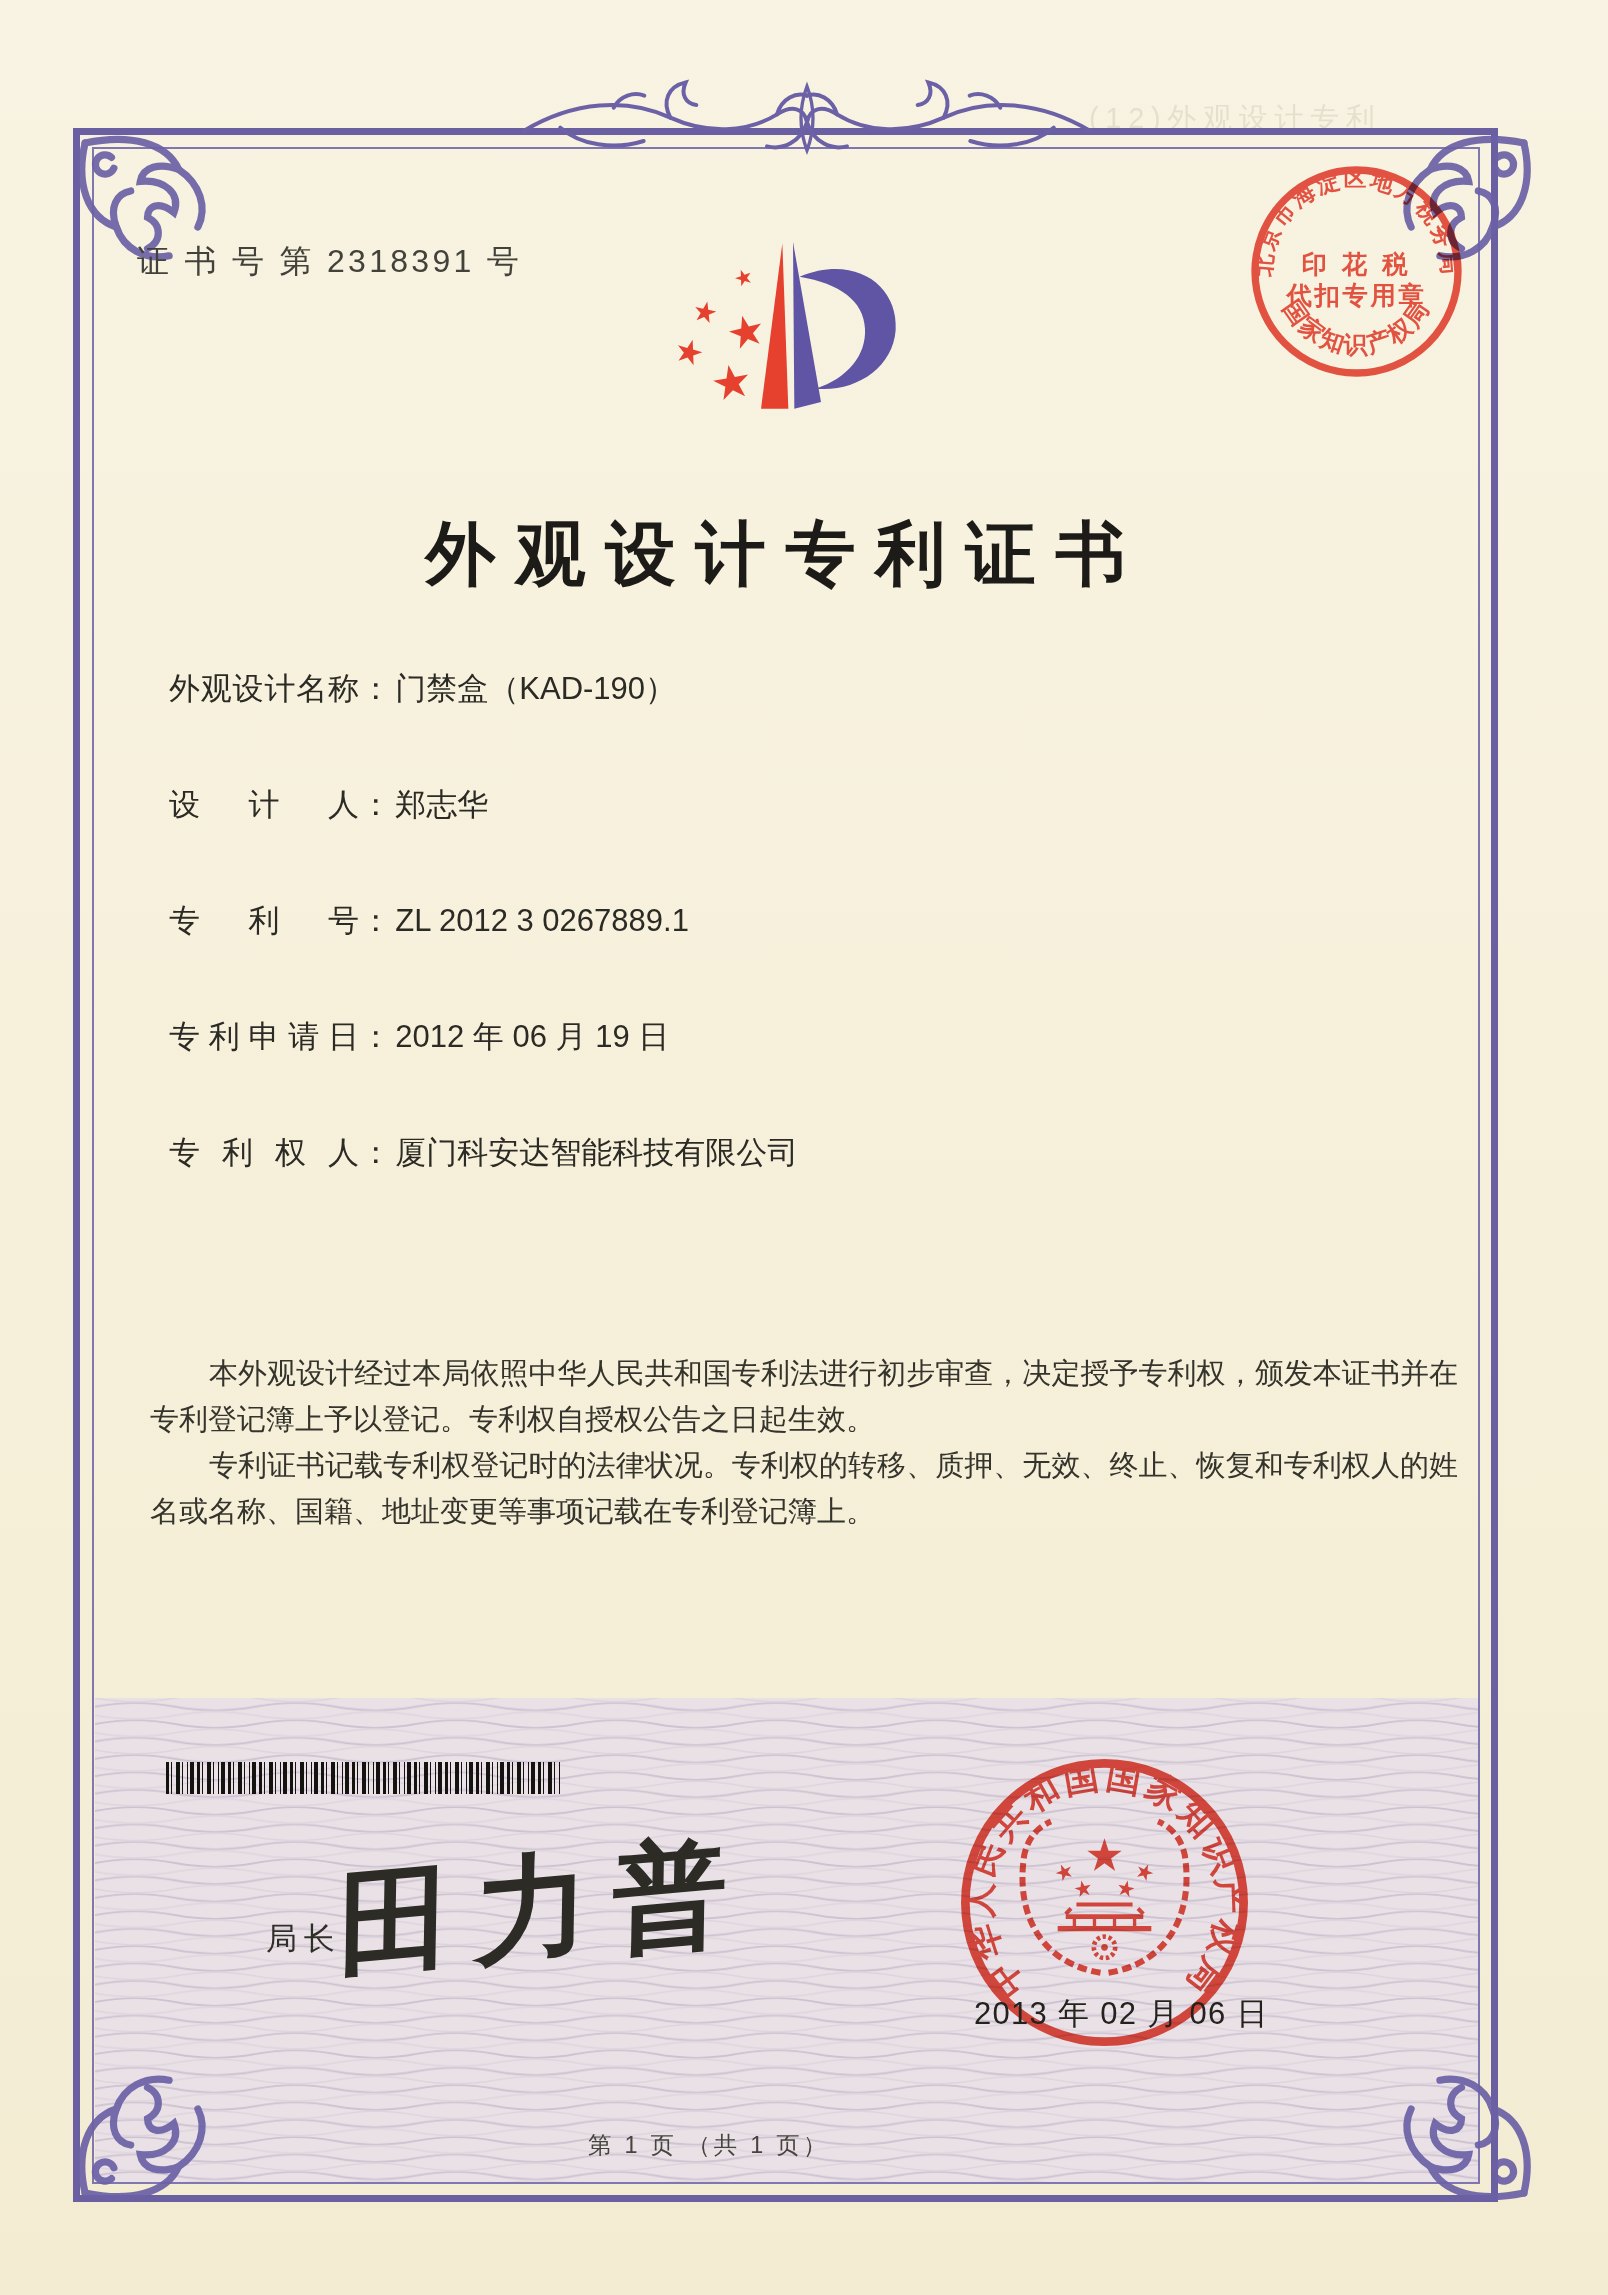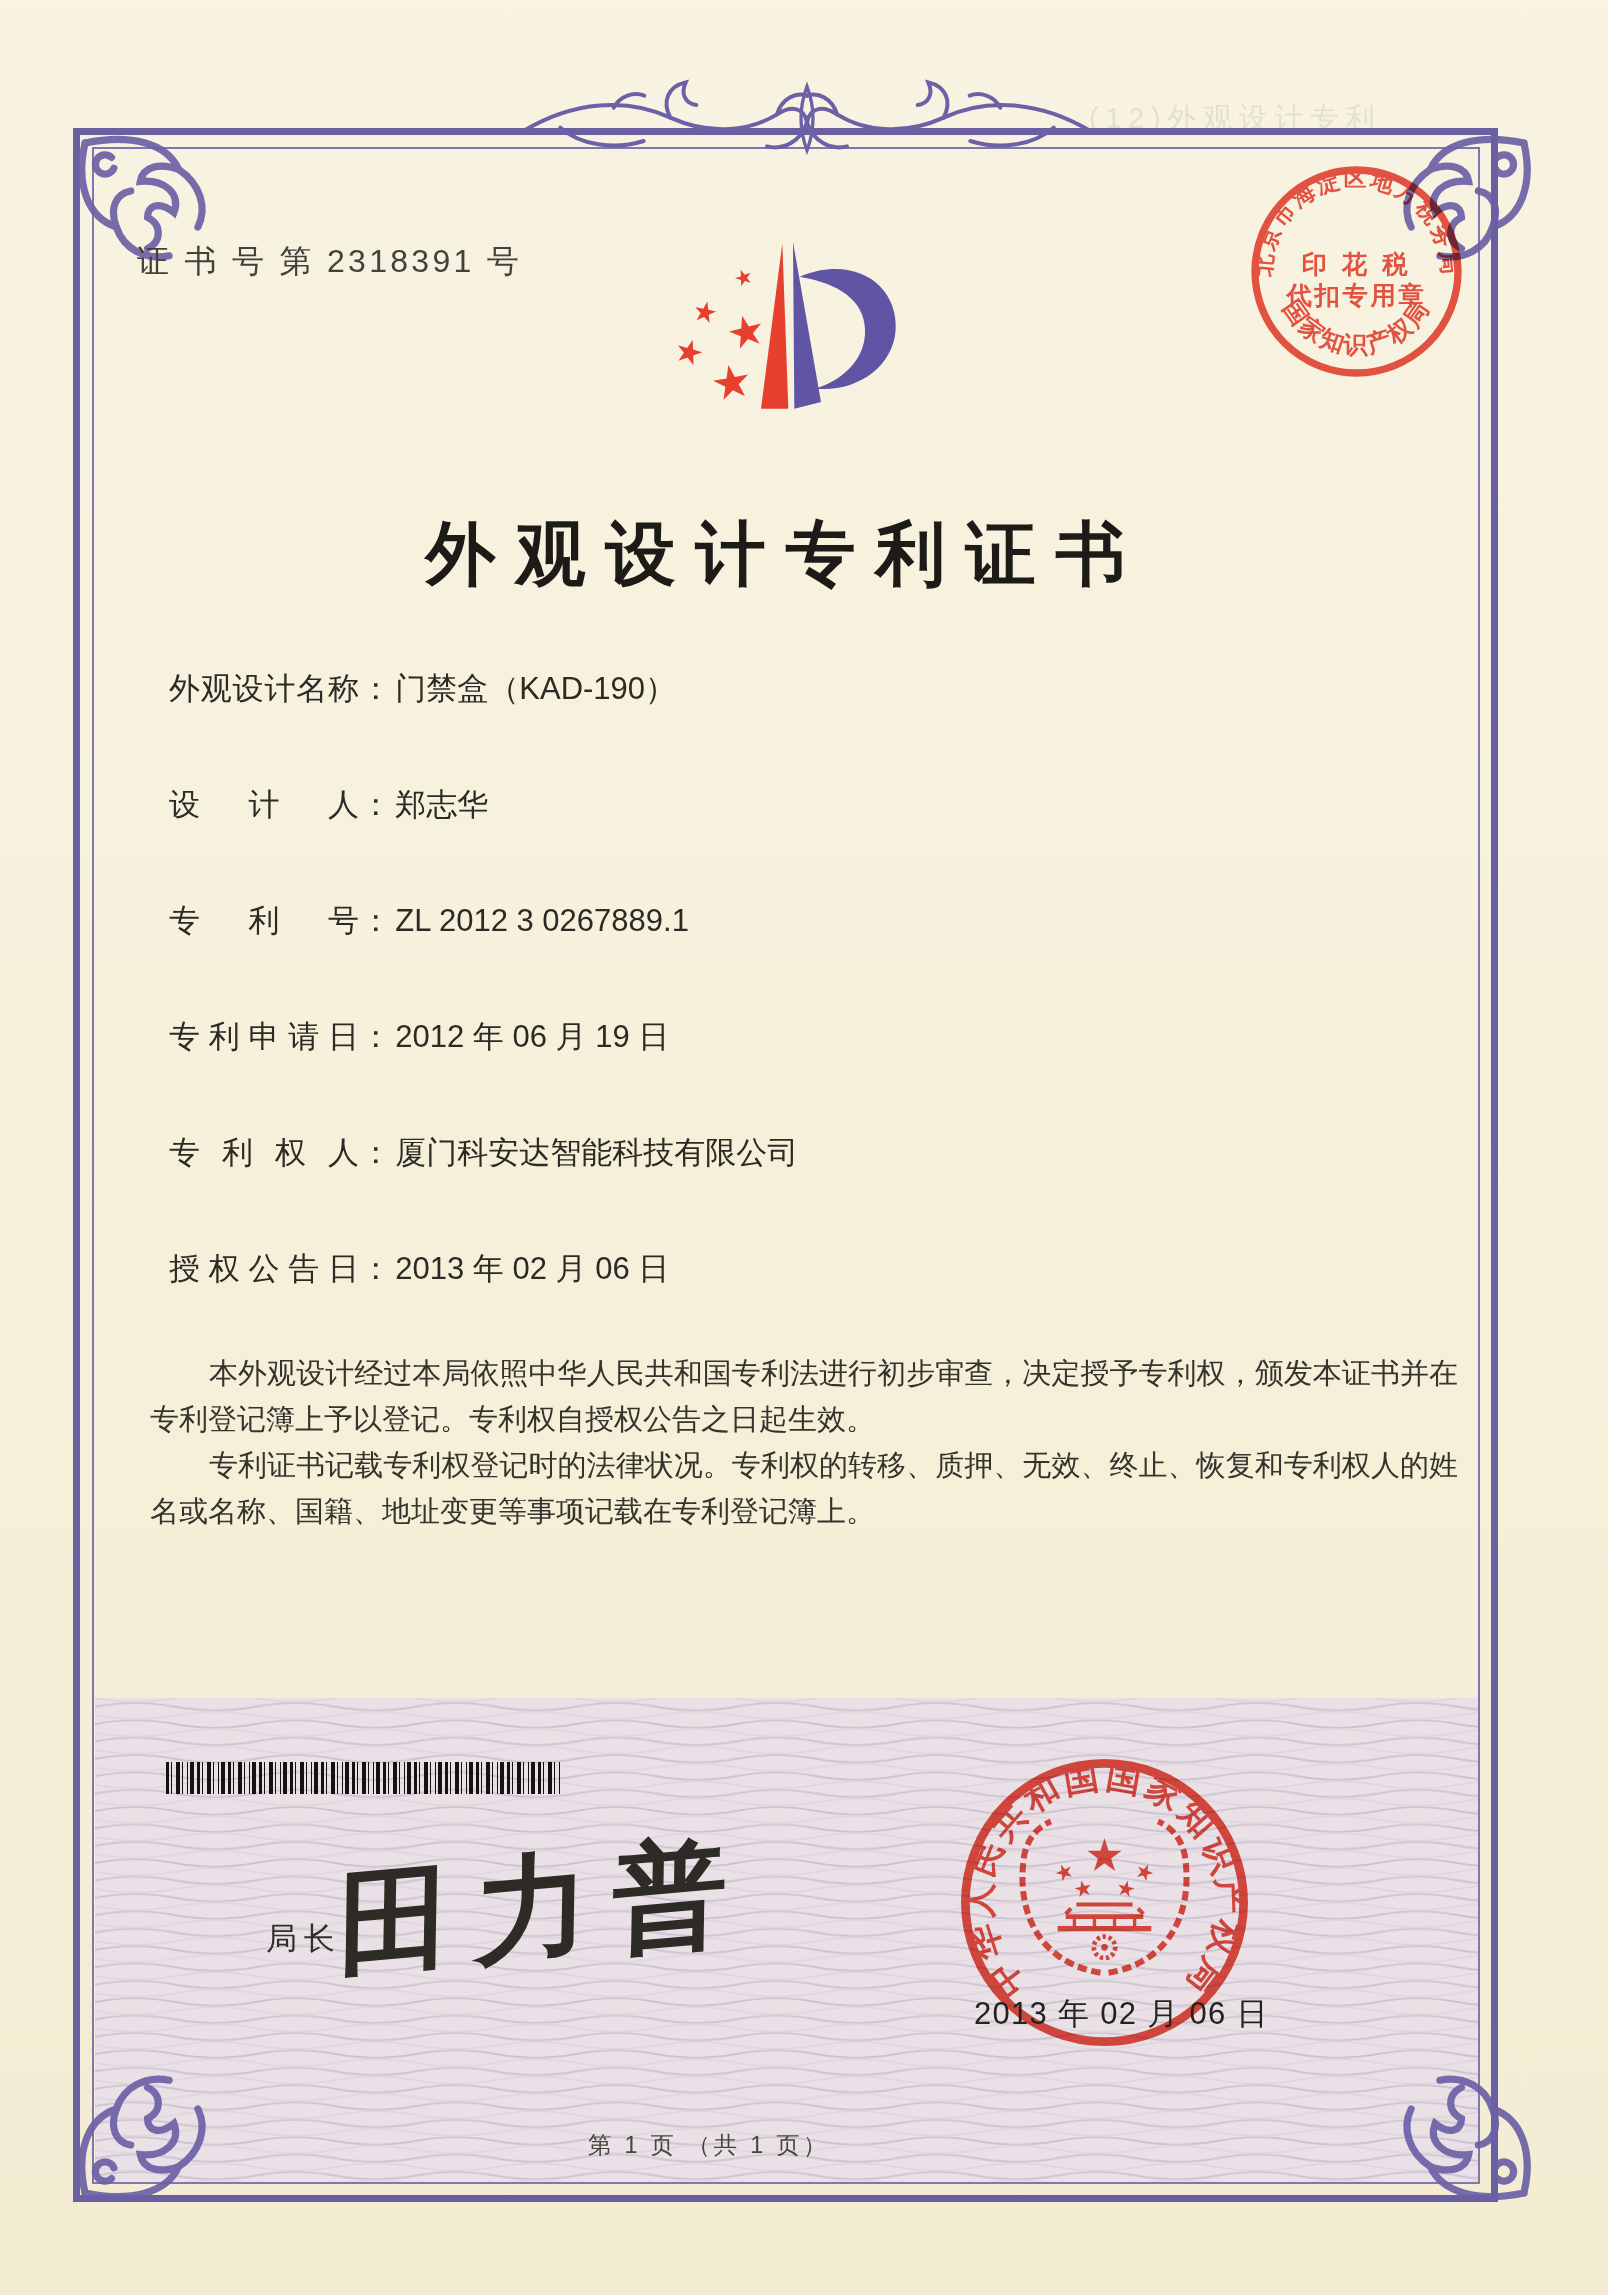--- a/index.html
+++ b/index.html
@@ -186,23 +186,20 @@
     </div>
     <div class="frow">
       <span class="flabel">专 利 号</span><span class="fcolon">：</span><span>ZL 2012 3 0267889.1</span>
     </div>
     <div class="frow">
       <span class="flabel">专利申请日</span><span class="fcolon">：</span><span>2012 年 06 月 19 日</span>
     </div>
     <div class="frow">
       <span class="flabel">专 利 权 人</span><span class="fcolon">：</span><span>厦门科安达智能科技有限公司</span>
     </div>
-    <div class="frow">
-      <span class="flabel">授权公告日</span><span class="fcolon">：</span><span>2013 年 02 月 06 日</span>
-    </div>
   </div>
 
   <div class="paras">
     <p>本外观设计经过本局依照中华人民共和国专利法进行初步审查，决定授予专利权，颁发本证书并在专利登记簿上予以登记。专利权自授权公告之日起生效。</p>
     <p>专利证书记载专利权登记时的法律状况。专利权的转移、质押、无效、终止、恢复和专利权人的姓名或名称、国籍、地址变更等事项记载在专利登记簿上。</p>
   </div>
 
   <div class="barcode"></div>
 
   <div class="director">局长</div>

